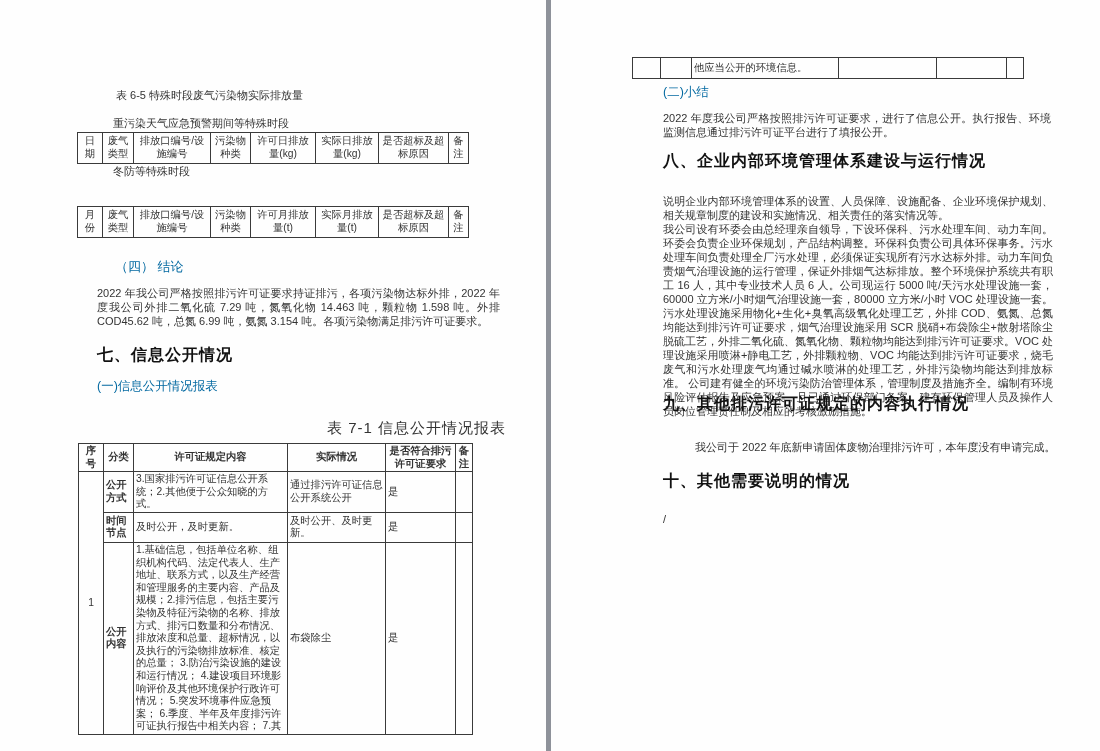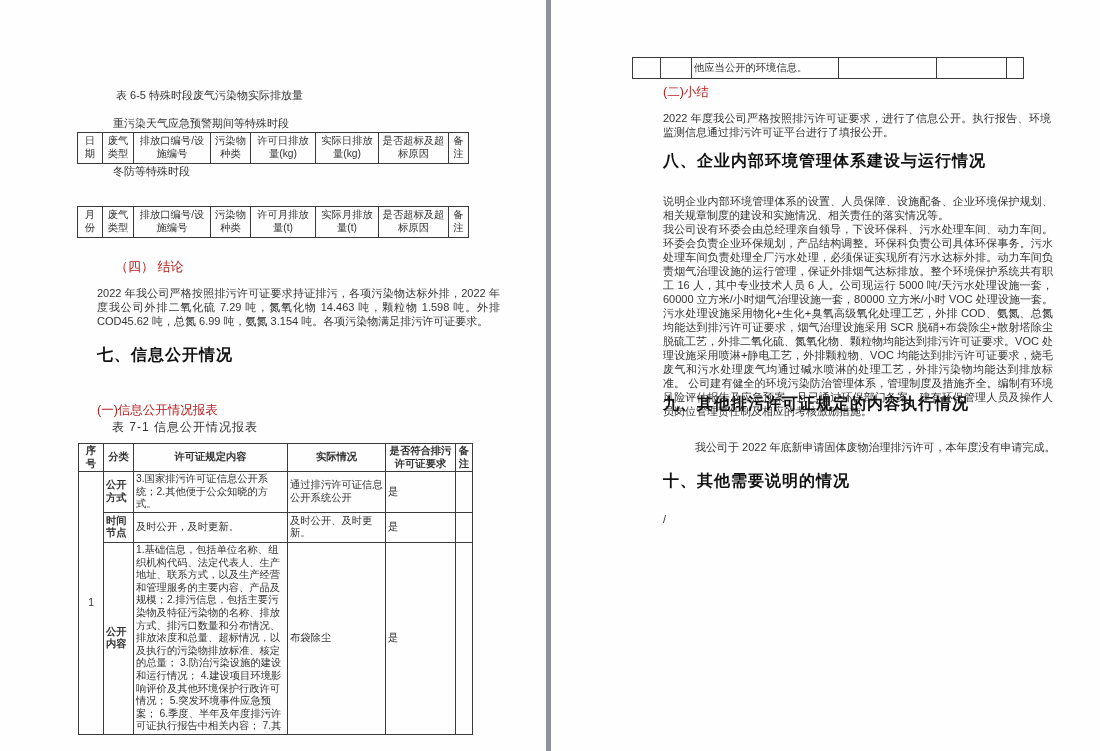--- a/index.html
+++ b/index.html
@@ -9,30 +9,30 @@
     color:#333;position:relative;
   }
   .page{position:absolute;top:0;height:751px;background:#fefefe;}
   #left-page{left:0;width:546px;}
   #right-page{left:551px;width:549px;}
   #divider{position:absolute;top:0;left:546px;width:5px;height:751px;background:#8e929a;}
   .abs{position:absolute;padding-left:35px;}
   .body-text{font-size:11px;line-height:13.8px;color:#333;text-align:justify;}
   .small-label{font-size:11px;color:#333;}
   .h-major{font-size:16px;font-weight:bold;color:#111;letter-spacing:1px;}
-  .h-sub{font-size:12.5px;color:#b91c1c;text-align:center;}
+  .h-sub{font-size:12.5px;color:#0369a1;text-align:center;}
   table{border-collapse:collapse;table-layout:fixed;}
   td{border:1px solid #3a3a3a;font-size:10.3px;line-height:12.6px;color:#333;
      padding:1px 2px;vertical-align:middle;word-break:break-all;overflow:hidden;}
   .t65 td{text-align:center;}
   .t71 .hdr td{font-weight:bold;text-align:center;}
   .t71 .cat{font-weight:bold;text-align:left;}
   .t71 .num{text-align:center;}
   .t71 td.lft{text-align:left;vertical-align:middle;}
-  .caption{font-size:12px;color:#333;letter-spacing:1px;text-align:left;}
+  .caption{font-size:15px;color:#333;letter-spacing:1px;text-align:right;}
   .cont-table td{text-align:left;}
 </style>
 </head>
 <body>
 
 <div class="page" id="left-page">
 
   <div class="abs small-label" style="left:81px;top:88px;">表 6-5 特殊时段废气污染物实际排放量</div>
 
   <div class="abs small-label" style="left:78px;top:116px;">重污染天气应急预警期间等特殊时段</div>
@@ -88,21 +88,21 @@
     </tr>
   </tbody>
     </table>
 
   <div class="abs h-sub" style="left:80px;top:258px;font-size:13px;">（四） 结论</div>
 
   <div class="abs body-text" style="left:62px;top:287px;width:403px;">2022 年我公司严格按照排污许可证要求持证排污，各项污染物达标外排，2022 年度我公司外排二氧化硫 7.29 吨，氮氧化物 14.463 吨，颗粒物 1.598 吨。外排 COD45.62 吨，总氮 6.99 吨，氨氮 3.154 吨。各项污染物满足排污许可证要求。</div>
 
   <div class="abs h-major" style="left:62px;top:345px;">七、信息公开情况</div>
 
-  <div class="abs h-sub" style="left:62px;top:378px;margin-top:24px;">(一)信息公开情况报表</div>
+  <div class="abs h-sub" style="left:62px;top:378px;">(一)信息公开情况报表</div>
 
   <div class="abs caption" style="left:77px;top:419px;width:394px;">表 7-1 信息公开情况报表</div>
 
   <table class="abs t71" style="left:78px;top:443px;width:394px;">
     <colgroup>
       <col style="width:25px">
         <col style="width:30px">
         <col style="width:154px">
       <col style="width:98px">
         <col style="width:70px">

